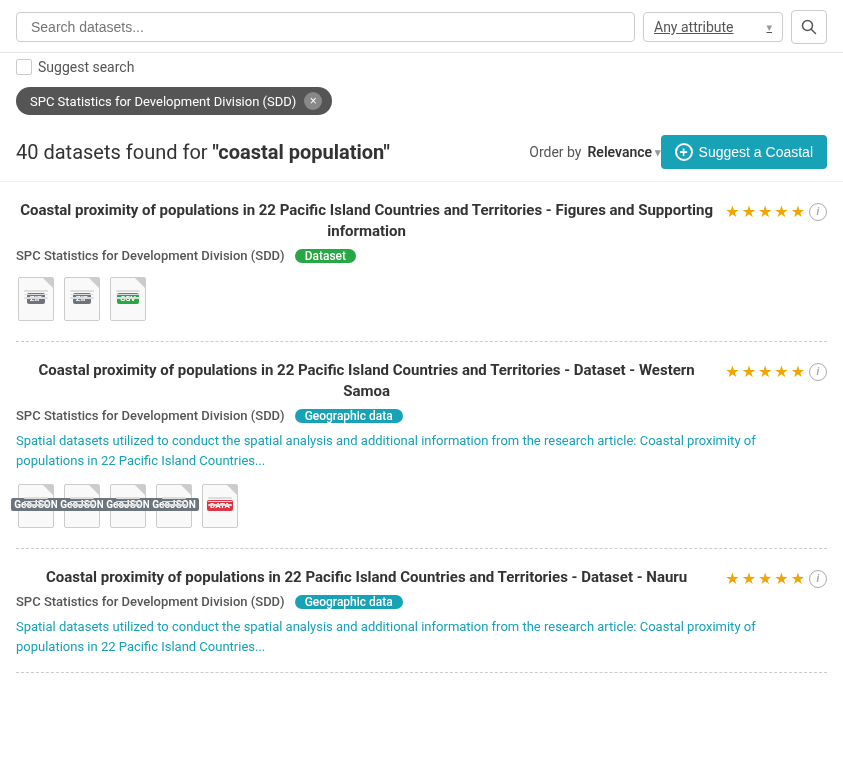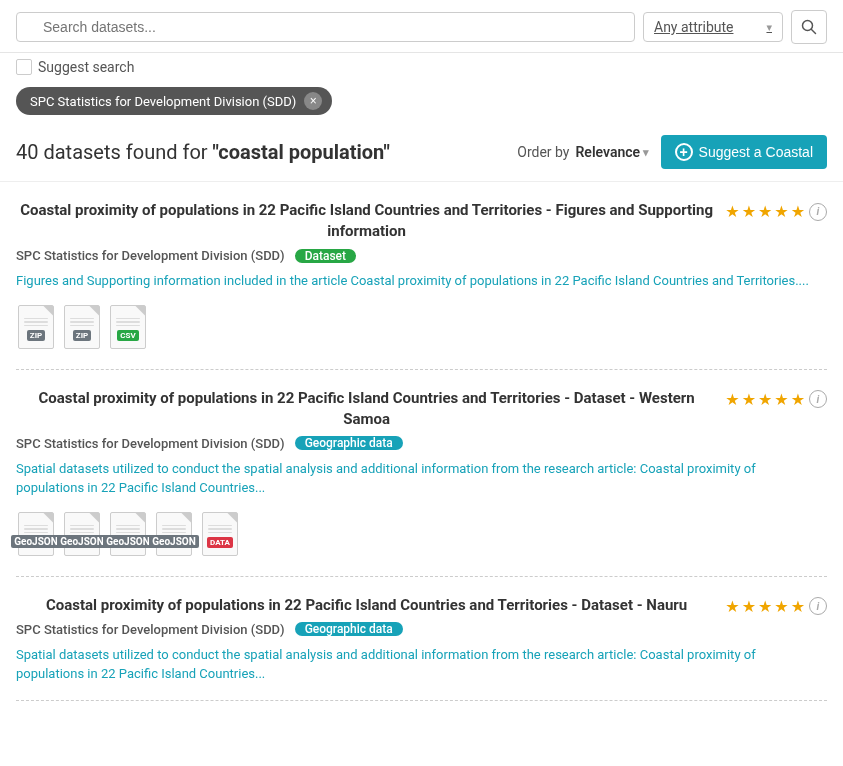--- a/index.html
+++ b/index.html
@@ -22,21 +22,21 @@
       display: flex;
       align-items: center;
       gap: 8px;
     }
     .search-input-wrap {
       flex: 1;
       border: 1px solid #ccc;
       border-radius: 4px;
       display: flex;
       align-items: center;
-      padding: 6px 26px;
+      padding: 6px 14px;
       background: #fff;
     }
     .search-input-wrap input {
       border: none;
       outline: none;
       width: 100%;
       font-size: 14px;
       color: #999;
     }
     .attr-dropdown {
@@ -285,21 +285,21 @@
     .file-icon-body {
       width: 36px;
       height: 44px;
       border-radius: 2px;
       border: 1px solid #ccc;
       background: #f9f9f9;
       position: relative;
       display: flex;
       align-items: flex-end;
       justify-content: center;
-      padding-bottom: 7px;
+      padding-bottom: 16px;
     }
     .file-icon-body::before {
       content: '';
       position: absolute;
       top: 0;
       right: 0;
       width: 10px;
       height: 10px;
       background: #ccc;
       clip-path: polygon(0 0, 100% 100%, 100% 0);
@@ -360,21 +360,21 @@
     <span>SPC Statistics for Development Division (SDD)</span>
     <button class="filter-tag-close">×</button>
   </div>
 </div>
 
 <div class="results-header">
   <div class="results-count">
     <span>40 datasets found for</span>
     <strong>"coastal population"</strong>
   </div>
-  <div style="display:flex; align-items:center; gap:12px;">
+  <div style="display:flex; align-items:center; ">
     <div class="order-wrap">
       <span>Order by</span>
       <span class="order-value">
         <span>Relevance</span>
         <span style="font-size:11px; color:#999;">▾</span>
       </span>
     </div>
     <button class="suggest-btn">
       <span class="plus-circle">+</span>
       <span>Suggest a Coastal</span>
@@ -395,21 +395,20 @@
           <span class="star">★</span>
           <span class="star half">★</span>
         </div>
         <div class="info-icon">i</div>
       </div>
     </div>
     <div class="result-meta">
       <span class="result-org">SPC Statistics for Development Division (SDD)</span>
       <span class="badge badge-dataset">Dataset</span>
     </div>
-    <div class="result-desc">Figures and Supporting information included in the article Coastal proximity of populations in 22 Pacific Island Countries and Territories....</div>
     <div class="file-icons">
       <div class="file-icon">
         <div class="file-icon-body">
           <div class="file-icon-lines">
             <div class="file-line"></div>
               <div class="file-line"></div>
               <div class="file-line"></div>
           </div>
           <span class="file-icon-label zip-label">ZIP</span>
         </div>

